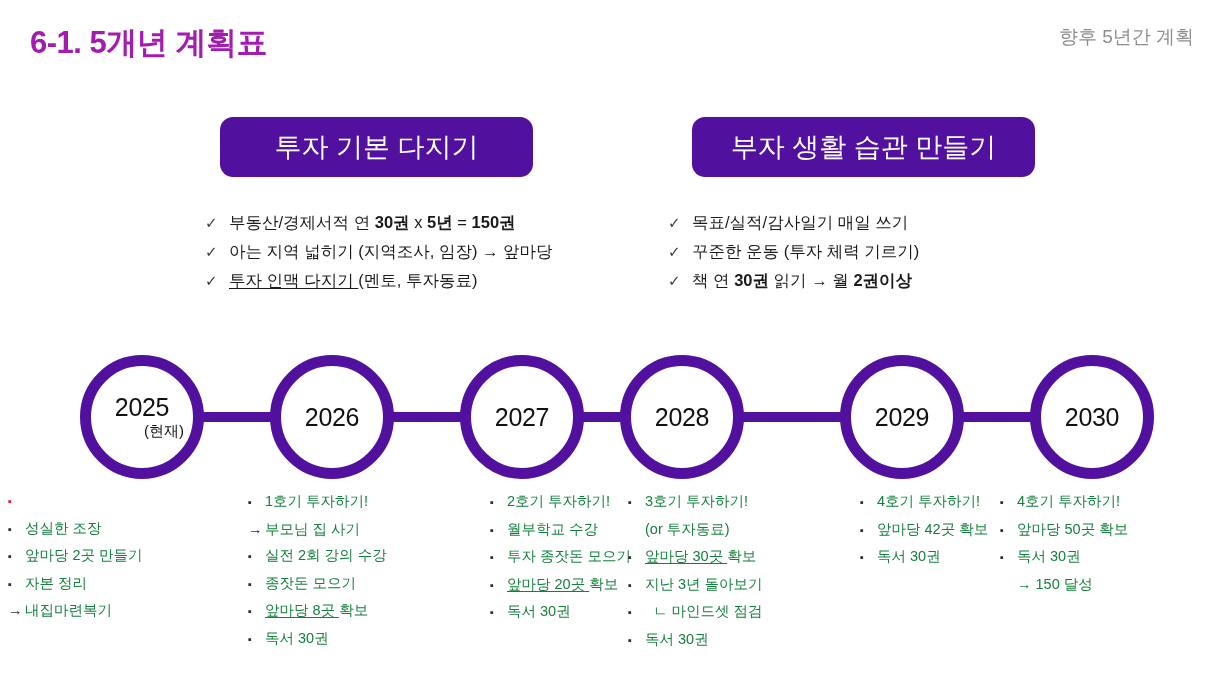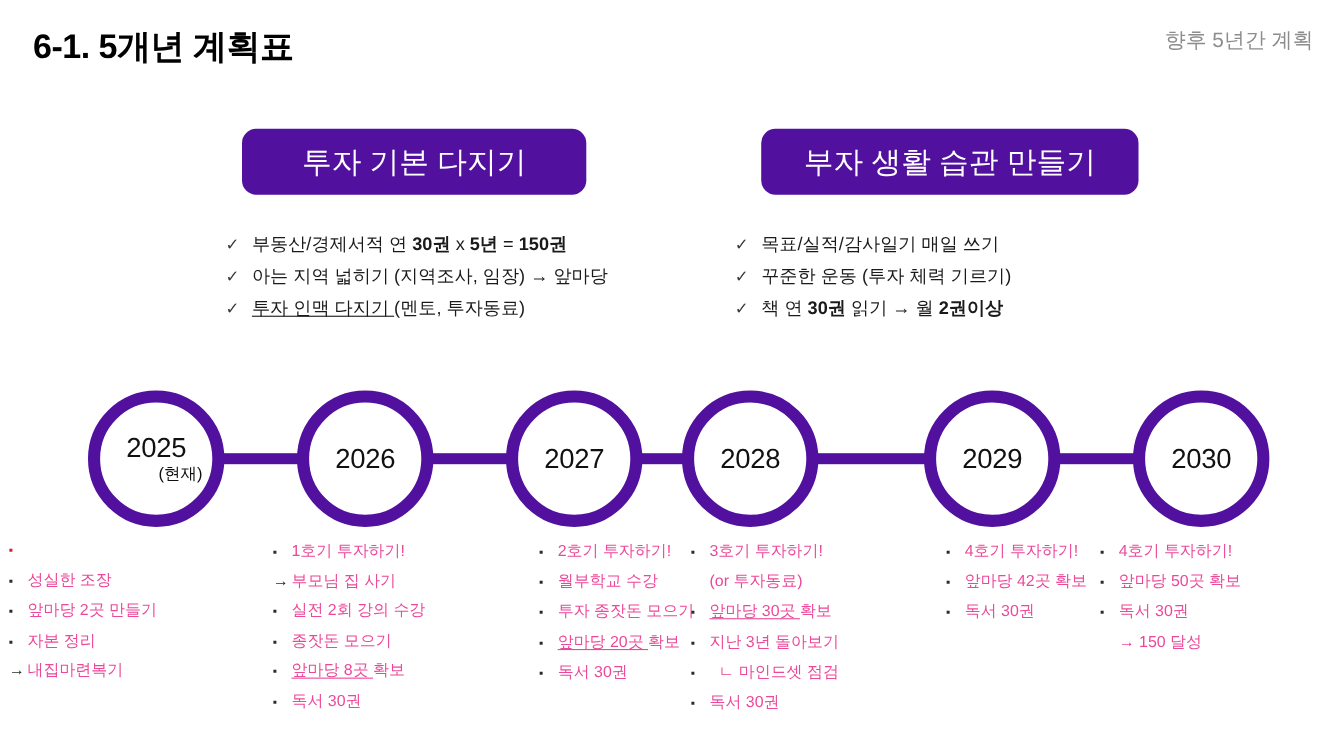--- a/index.html
+++ b/index.html
@@ -17,21 +17,21 @@
     -webkit-font-smoothing: antialiased;
   }
 
   
   #page-title {
     position: absolute;
     left: 30px;
     top: 22px;
     font-size: 31px;
     font-weight: bold;
-    color: #000000;
+    color: #a21caf;
     letter-spacing: -0.5px;
     white-space: nowrap;
   }
   #header-note {
     position: absolute;
     right: 22px;
     top: 24px;
     font-size: 19px;
     color: #8d8d8d;
     white-space: nowrap;
@@ -141,21 +141,21 @@
     flex: 0 0 17px;
     font-size: 11px;
     color: #2b2b2b;
     line-height: 26.5px;
   }
   .item-bullet.arrow {
     font-size: 14.5px;
     font-weight: bold;
   }
   .item-bullet.blank { color: transparent; }
-  .item-text { color: #ec4899; }
+  .item-text { color: #15803d; }
   .item-text u { text-decoration: underline; text-underline-offset: 2px; }
   .item-row.accent .item-text,
   .item-row.accent .item-bullet { color: #DD1C1C; font-weight: bold; }
 </style>
 </head>
 <body>
 
 <div id="page-title">6-1. 5개년 계획표</div>
 
 <div id="header-note">향후 5년간 계획</div>

